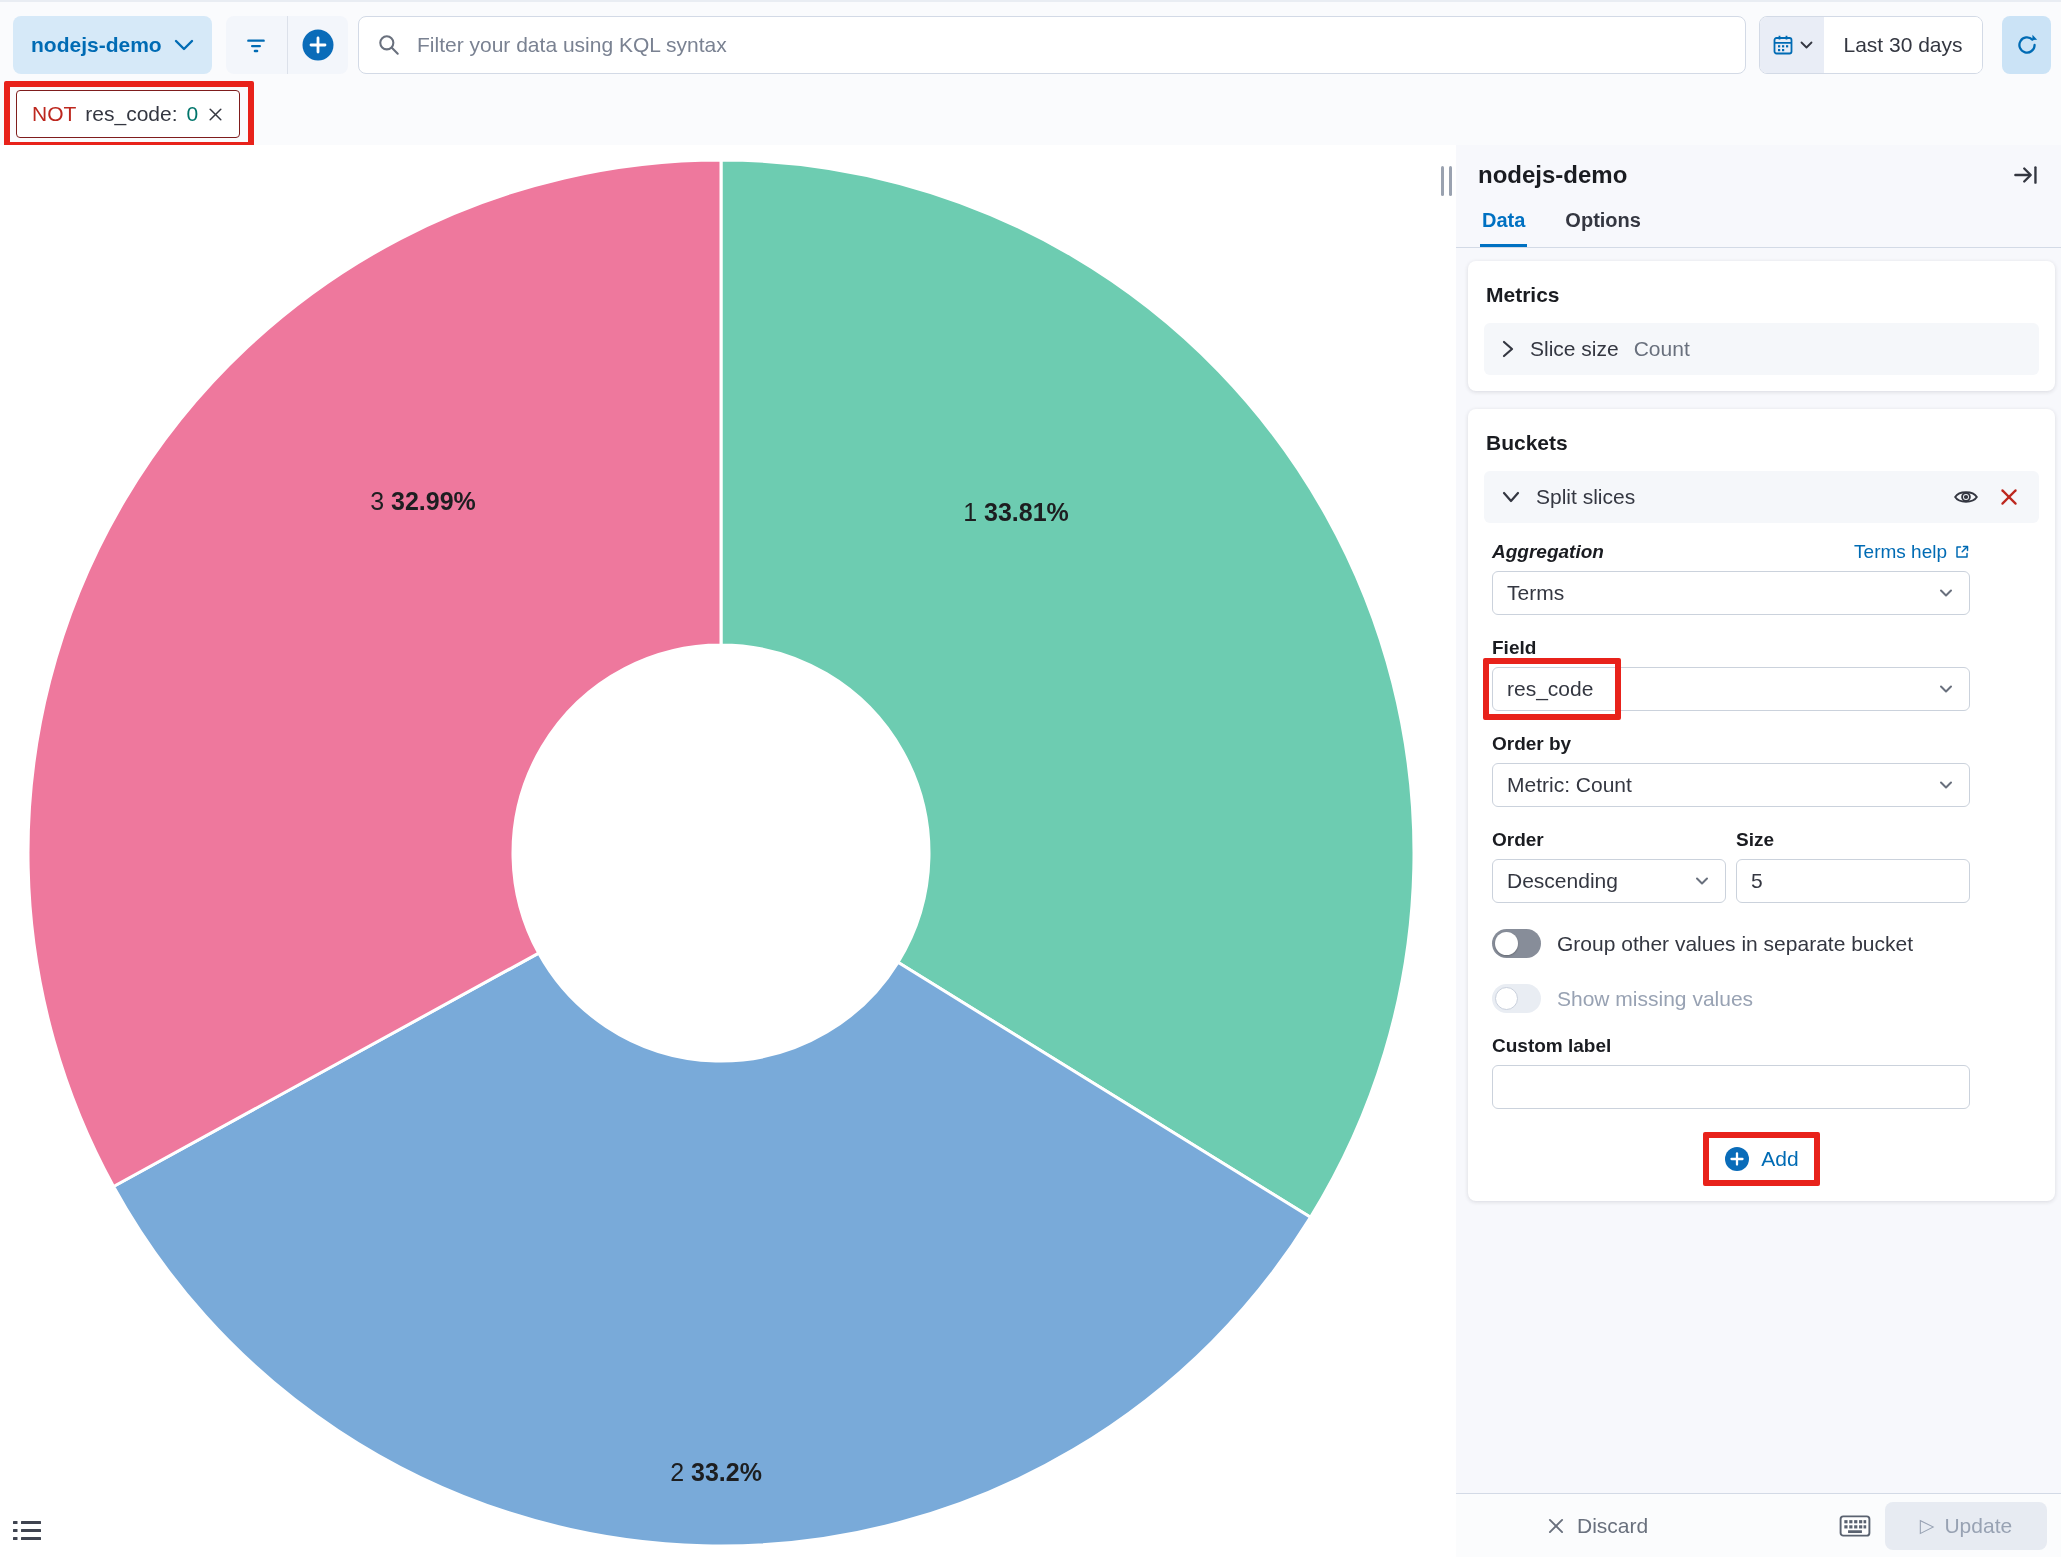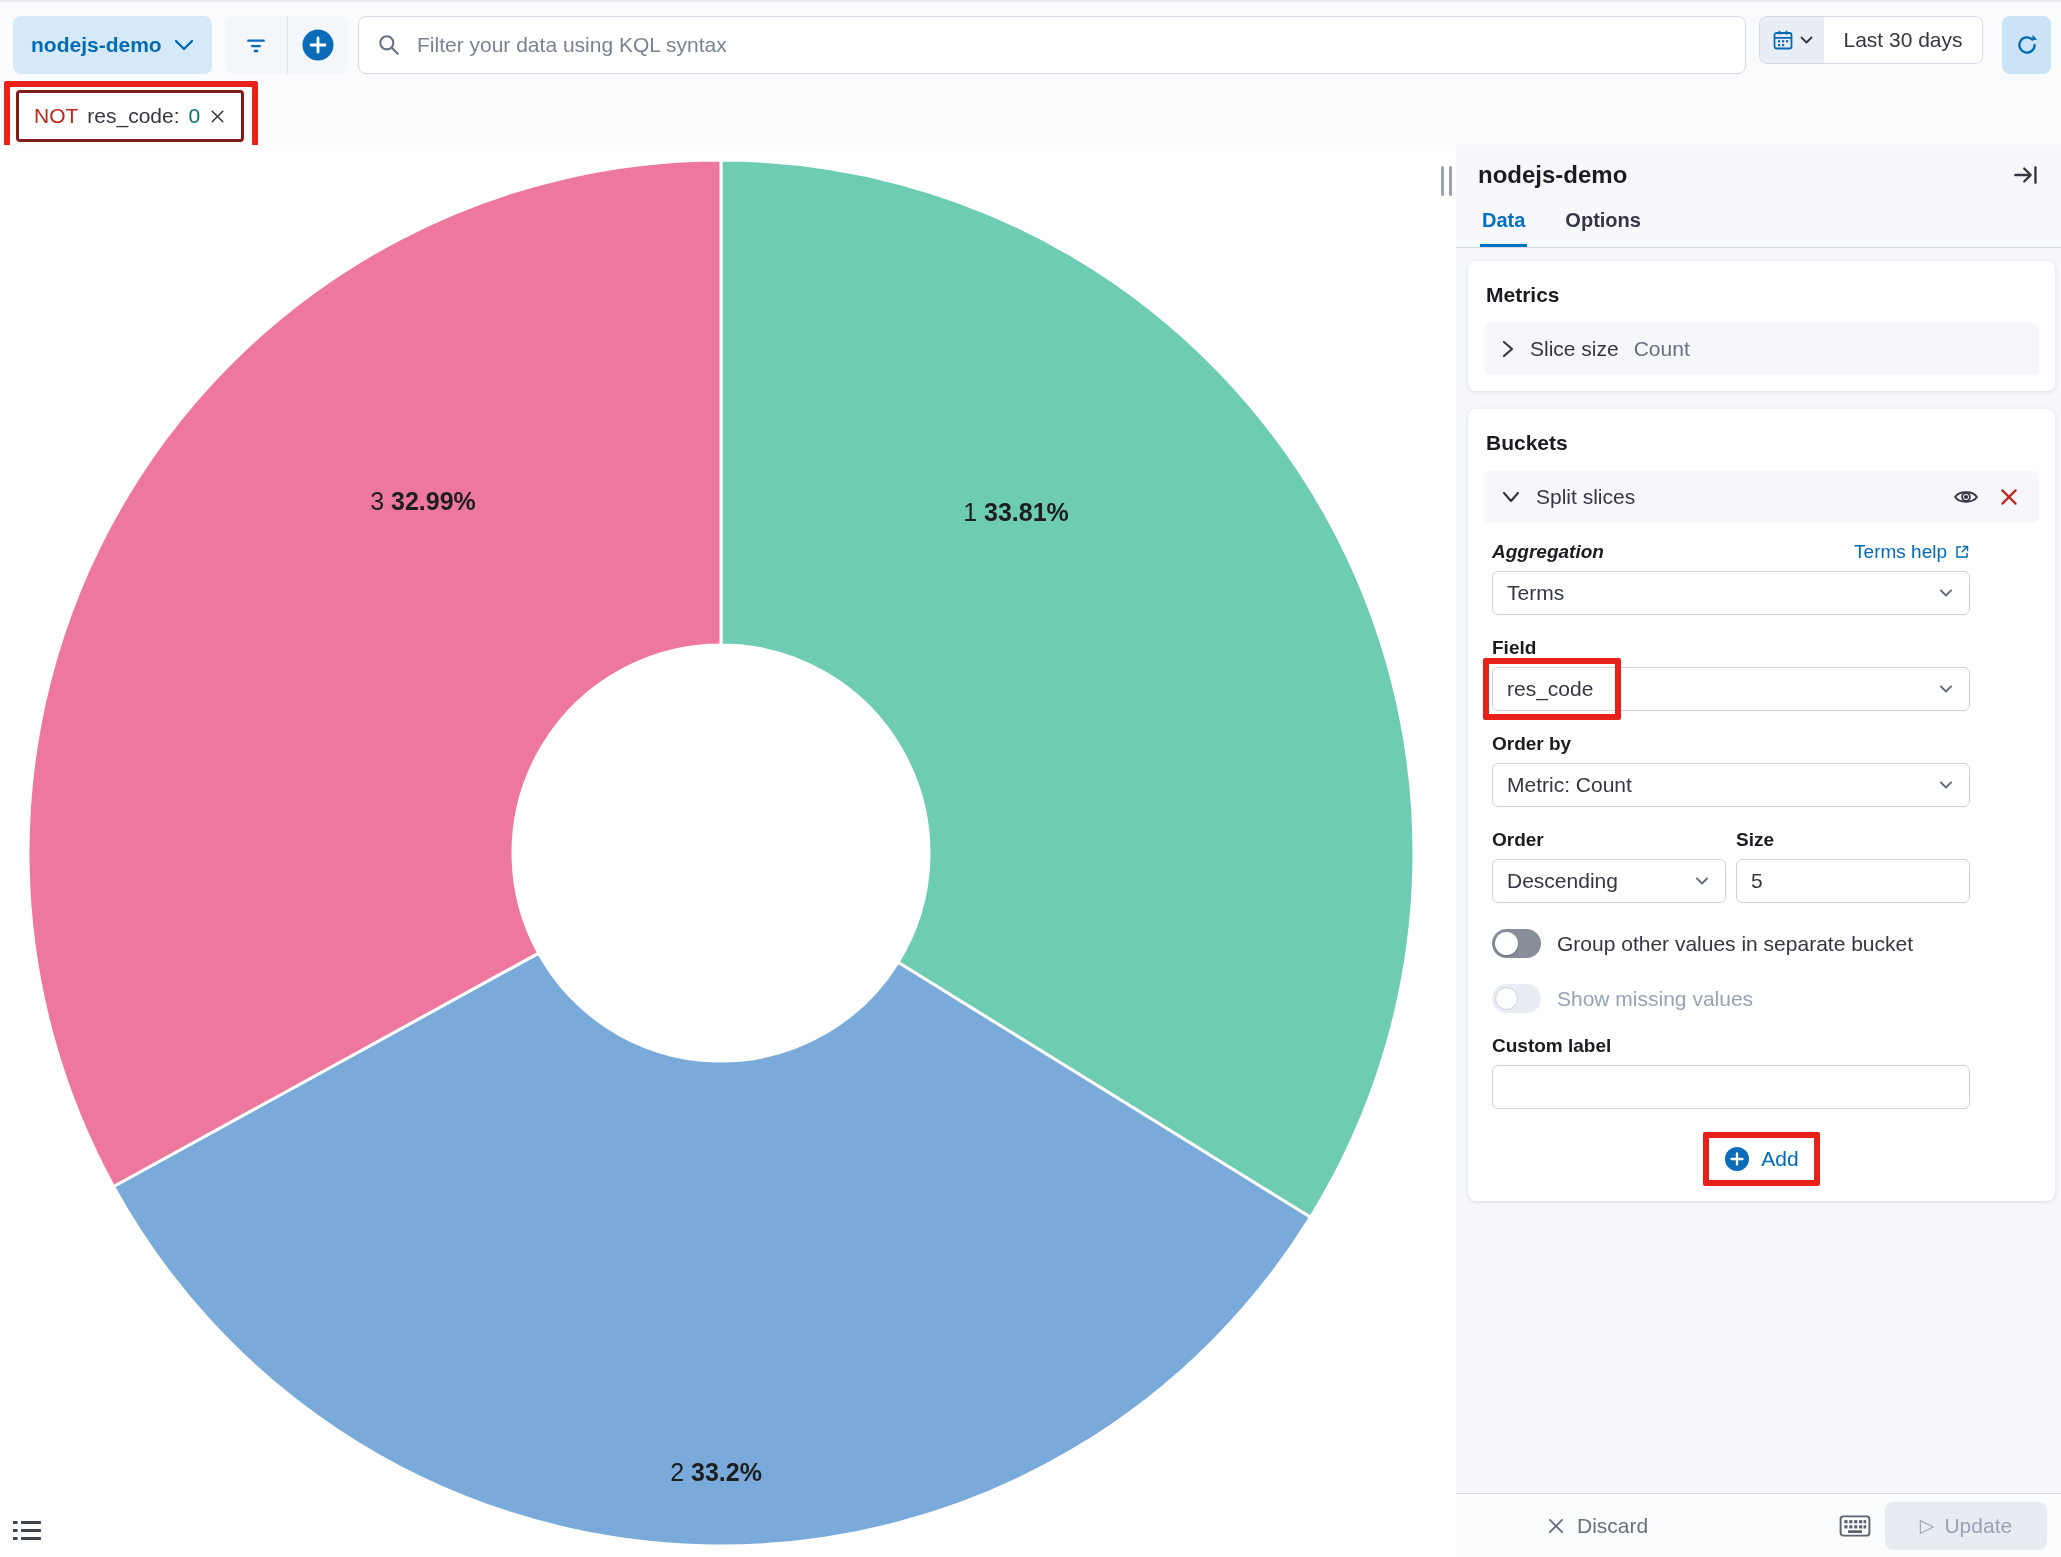--- a/index.html
+++ b/index.html
@@ -15,29 +15,29 @@
           color:var(--primary);font-size:21px;font-weight:700;cursor:pointer;font-family:inherit;}
   .filter-group{position:absolute;left:226px;top:14px;width:122px;height:58px;background:#F3F6FB;
           border-radius:8px;display:flex;overflow:hidden;}
   .filter-group .half{flex:1;display:flex;align-items:center;justify-content:center;background:none;border:none;cursor:pointer;}
   .filter-group .half:first-child{border-right:1px solid #DCE1EA;}
   .search{position:absolute;left:358px;top:14px;width:1388px;height:58px;background:#fff;
           border:1px solid #D3DAE6;border-radius:8px;display:flex;align-items:center;gap:14px;
           padding:0 18px;box-sizing:border-box;}
   .search input{flex:1;border:none;outline:none;background:transparent;font-size:21px;color:#343741;font-family:inherit;}
   .search input::placeholder{color:#7A8292;}
-  .datepicker{position:absolute;left:1759px;top:14px;width:224px;height:48px;background:#fff;
+  .datepicker{position:absolute;left:1759px;top:14px;width:224px;height:58px;background:#fff;
           border:1px solid #D3DAE6;border-radius:8px;display:flex;overflow:hidden;box-sizing:border-box;}
   .date-quick{width:64px;background:#E9EDF6;border:none;display:flex;align-items:center;justify-content:center;gap:5px;cursor:pointer;}
   .date-range{flex:1;background:#fff;border:none;font-size:21px;color:#343741;cursor:pointer;font-family:inherit;}
   .refresh-btn{position:absolute;left:2002px;top:14px;width:49px;height:58px;background:#CBE3F6;
           border:none;border-radius:8px;display:flex;align-items:center;justify-content:center;cursor:pointer;color:var(--primary);}
 
   .pill-wrap{position:absolute;left:16px;top:88px;}
-  .pill{height:46px;background:#fff;border:3px solid #7f1d1d;border-radius:4px;display:flex;
+  .pill{height:46px;background:#fff;border:1px solid #7f1d1d;border-radius:4px;display:flex;
         align-items:center;gap:9px;padding:0 15px;font-size:21px;color:#343741;cursor:pointer;}
   .pill .neg{color:var(--danger);}
   .pill .val{color:var(--teal);}
   .annotation{position:absolute;border:6px solid var(--annotation);border-radius:2px;pointer-events:none;}
   .pill-wrap .annotation{left:-12px;top:-9px;right:-14px;bottom:-10px;}
 
   
   .chart-area{position:absolute;left:0;top:145px;width:1456px;height:1412px;background:#fff;}
   .chart-area svg.donut{position:absolute;left:0;top:0;}
   .slice-label{position:absolute;transform:translate(-50%,-50%);white-space:nowrap;

